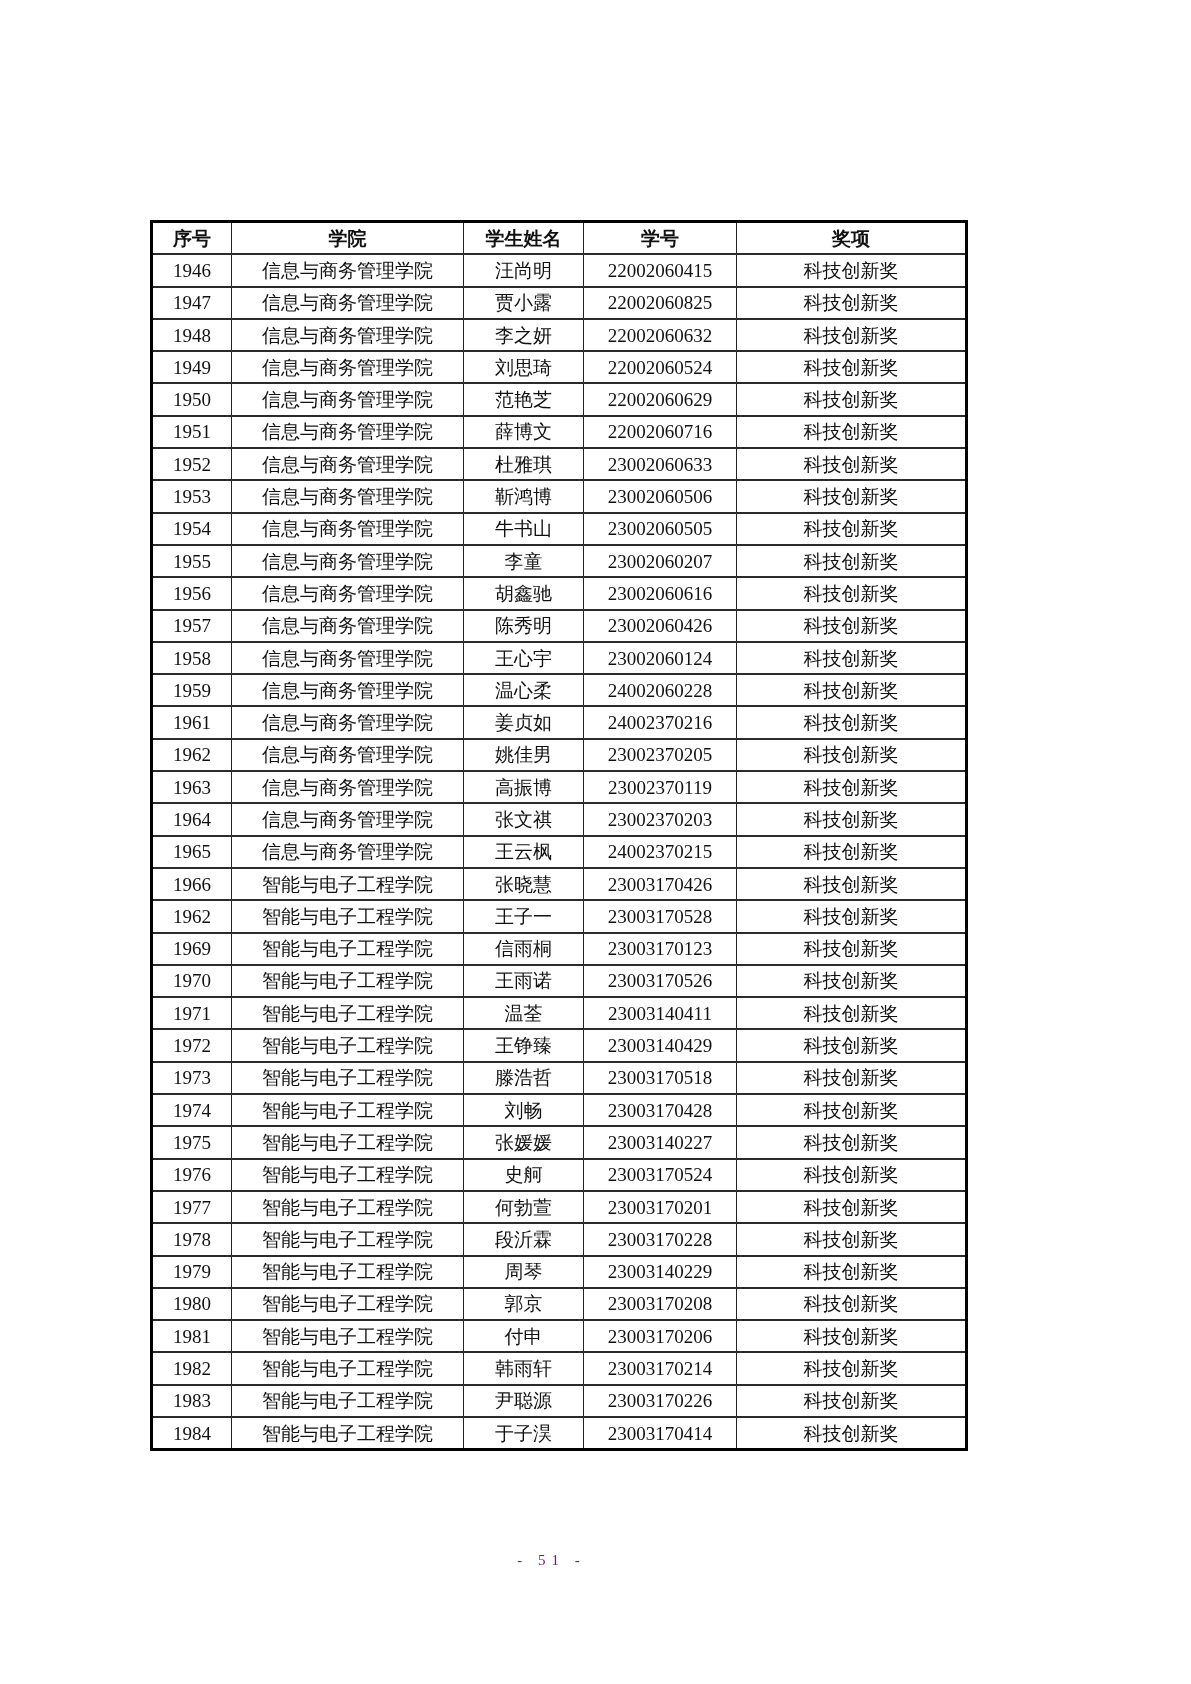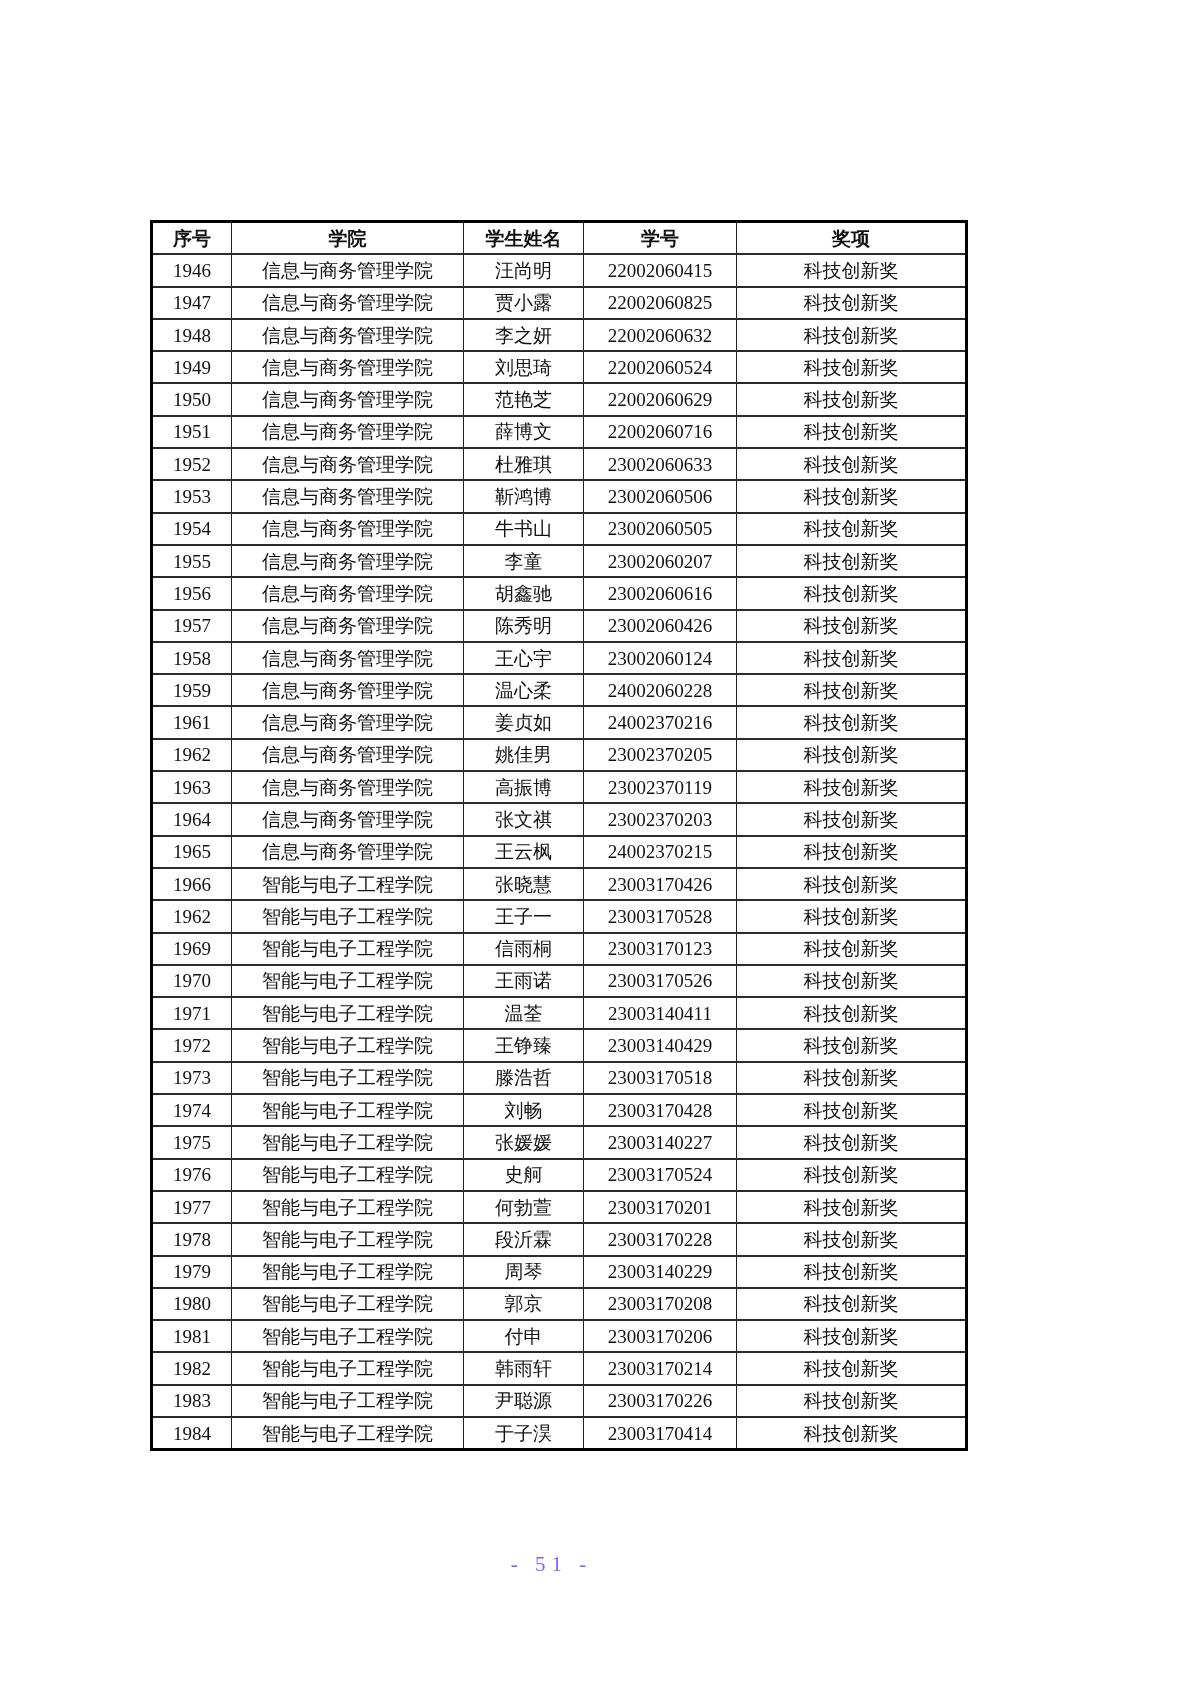--- a/index.html
+++ b/index.html
@@ -48,23 +48,23 @@
   col.col-college{ width: 232px; }
   col.col-name   { width: 120px; }
   col.col-id     { width: 153px; }
   col.col-award  { width: 230px; }
   .page-number {
     position: absolute;
     left: 0;
     top: 1552px;
     width: 100%;
     text-align: center;
-    font-size: 21px;
+    font-size: 15px;
     letter-spacing: 6px;
-    color: #8b5cf6;
+    color: #701a75;
   }
 </style>
 </head>
 <body>
 
 <div class="page">
 
   <table class="award-table">
     <colgroup>
       <col class="col-no">

